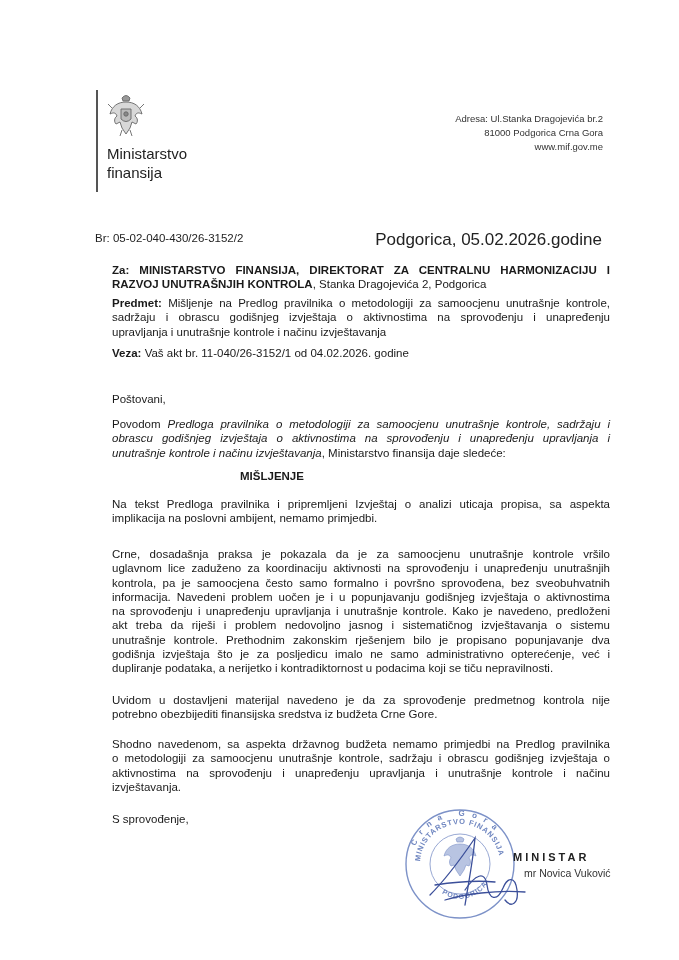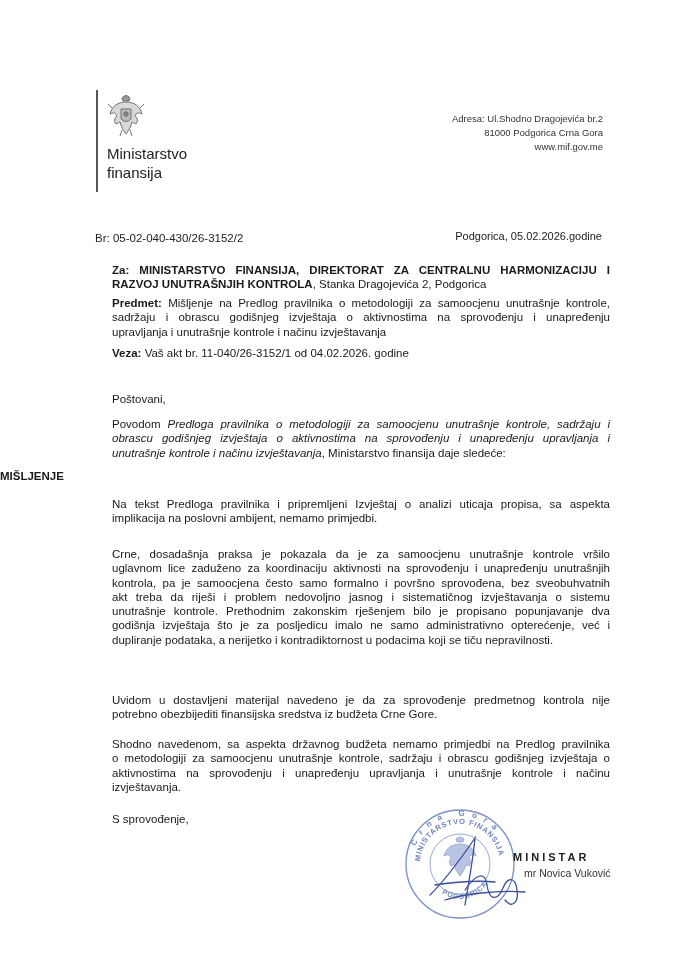--- a/index.html
+++ b/index.html
@@ -6,26 +6,26 @@
     body {
       width: 679px; height: 960px; background: #ffffff; position: relative; overflow: hidden;
       font-family: "Liberation Sans", sans-serif; color: #1a1a1a;
     }
     .abs { position: absolute; }
     .vline { left: 96px; top: 90px; width: 1.5px; height: 102px; background: #555; }
     .crest { left: 106px; top: 92px; width: 40px; height: 46px; }
     .ministry-name { left: 107px; top: 144px; font-size: 15px; line-height: 19px; color: #222; }
     .address { right: 76px; top: 112px; text-align: right; font-size: 9.5px; line-height: 14px; color: #333; }
     .ref { left: 95px; top: 232px; font-size: 11.5px; color: #222; }
-    .date { right: 77px; top: 230px; font-size: 11px; color: #222; }
+    .date { right: 77px; top: 230px; font-size: 17px; color: #222; }
     .block { left: 112px; width: 498px; font-size: 11.5px; line-height: 14.3px; text-align: justify; }
     .block b { font-weight: bold; }
     .line { display: block; text-align: justify; text-align-last: justify; white-space: nowrap; }
     .line.last { text-align-last: left; }
-    .heading { left: 0; width: 544px; top: 470px; text-align: left; font-weight: bold; font-size: 11.5px; }
+    .heading { left: 0; width: 544px; top: 470px; text-align: center; font-weight: bold; font-size: 11.5px; }
     .stamp { left: 404px; top: 808px; width: 112px; height: 112px; }
     .sig-title { left: 513px; top: 851px; font-size: 11px; font-weight: bold; letter-spacing: 3px; color: #222; }
     .sig-name { left: 524px; top: 867px; font-size: 10.5px; color: #333; }
     .sig-scribble { left: 425px; top: 830px; width: 160px; height: 80px; }
   </style>
 </head>
 <body>
 
 <div class="abs vline"></div>
 
@@ -39,21 +39,21 @@
     <path d="M16 38 L14 44 M24 38 L26 44"></path>
   </g>
 </svg>
 
 <div class="abs ministry-name">
   <div>Ministarstvo</div>
   <div>finansija</div>
 </div>
 
 <div class="abs address">
-  <div>Adresa: Ul.Shodno Dragojevića br.2</div>
+  <div>Adresa: Ul.Stanka Dragojevića br.2</div>
   <div>81000 Podgorica Crna Gora</div>
   <div>www.mif.gov.me</div>
 </div>
 
 <div class="abs ref">Br: 05-02-040-430/26-3152/2</div>
 <div class="abs date">Podgorica, 05.02.2026.godine</div>
 
 <div class="abs block" style="top:263px;">
   <span class="line"><b>Za:</b> <b>MINISTARSTVO FINANSIJA, DIREKTORAT ZA CENTRALNU HARMONIZACIJU I</b></span>
   <span class="line last"><b>RAZVOJ UNUTRAŠNJIH KONTROLA</b><span>, Stanka Dragojevića 2, Podgorica</span></span>
@@ -83,20 +83,22 @@
 
 <div class="abs block" style="top:497px;">
   <span class="line">Na tekst Predloga pravilnika i pripremljeni Izvještaj o analizi uticaja propisa, sa aspekta</span>
   <span class="line last">implikacija na poslovni ambijent, nemamo primjedbi.</span>
 </div>
 
 <div class="abs block" style="top:547px;">
   <span class="line">Crne, dosadašnja praksa je pokazala da je za samoocjenu unutrašnje kontrole vršilo</span>
   <span class="line">uglavnom lice zaduženo za koordinaciju aktivnosti na sprovođenju i unapređenju unutrašnjih</span>
   <span class="line">kontrola, pa je samoocjena često samo formalno i površno sprovođena, bez sveobuhvatnih</span>
+  <span class="line">informacija. Navedeni  problem uočen je i u popunjavanju godišnjeg izvještaja o aktivnostima</span>
+  <span class="line">na sprovođenju i unapređenju upravljanja i unutrašnje kontrole. Kako je navedeno, predloženi</span>
   <span class="line">akt treba da riješi i problem nedovoljno jasnog i sistematičnog izvještavanja o sistemu</span>
   <span class="line">unutrašnje kontrole. Prethodnim zakonskim rješenjem bilo je propisano popunjavanje dva</span>
   <span class="line">godišnja izvještaja što je za posljedicu imalo ne samo administrativno opterećenje, već i</span>
   <span class="line last">dupliranje podataka, a nerijetko i kontradiktornost u podacima koji se tiču nepravilnosti.</span>
 </div>
 
 <div class="abs block" style="top:693px;">
   <span class="line">Uvidom u dostavljeni materijal navedeno je da za sprovođenje predmetnog kontrola nije</span>
   <span class="line last">potrebno obezbijediti  finansijska sredstva iz budžeta Crne Gore.</span>
 </div>

